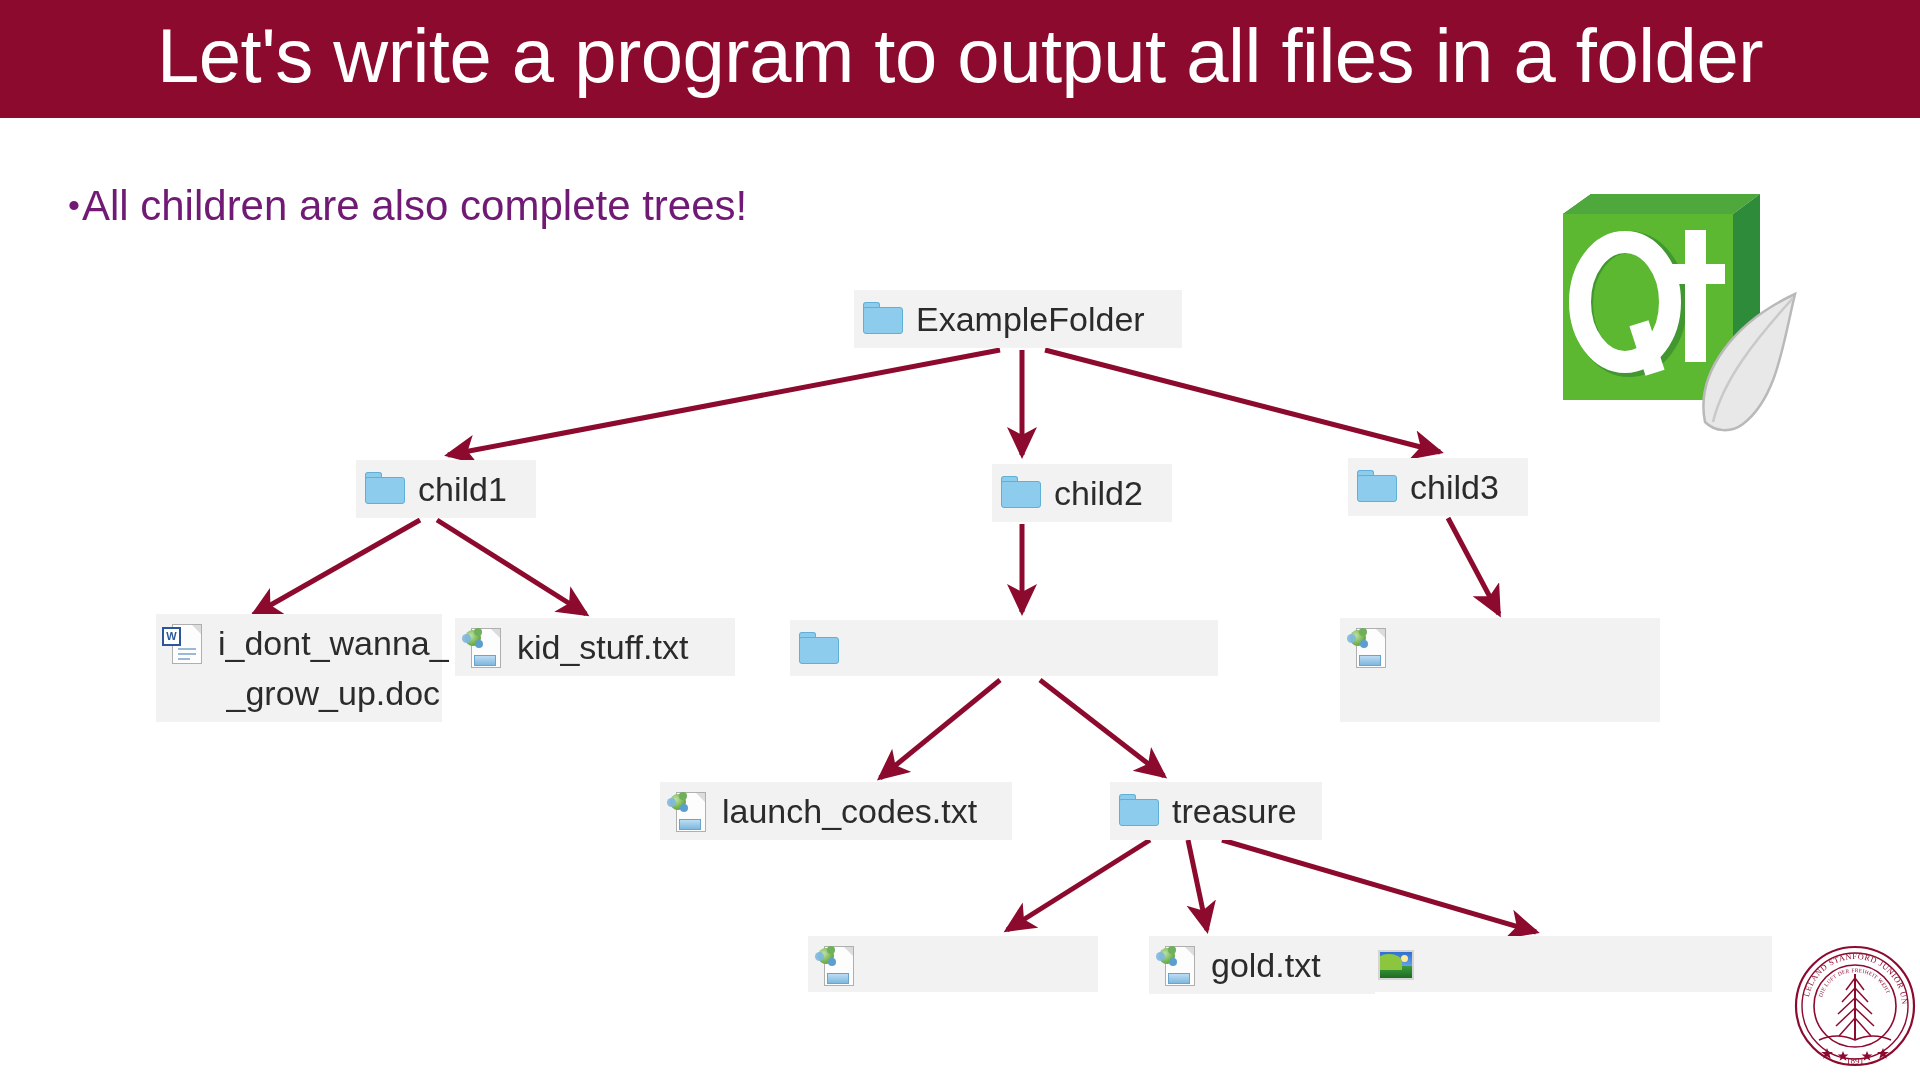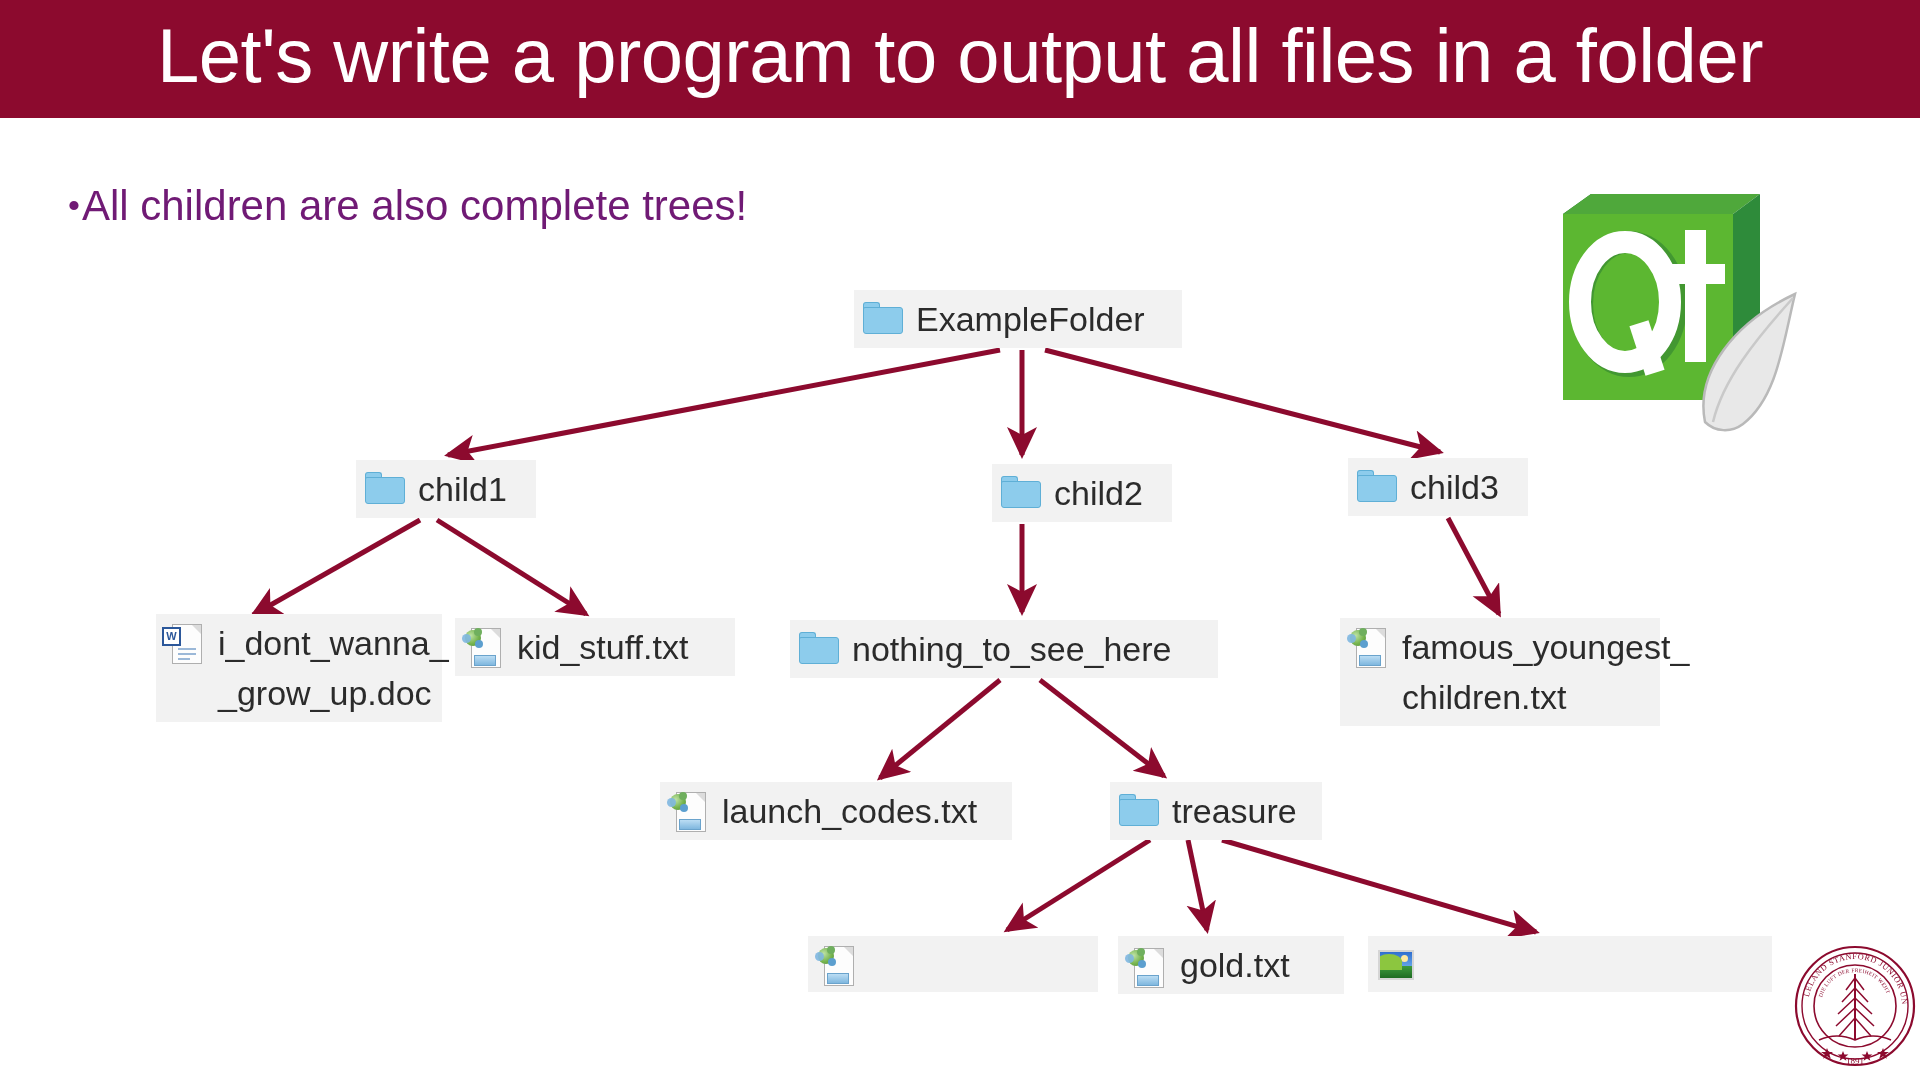--- a/index.html
+++ b/index.html
@@ -91,20 +91,21 @@
   .node-label {
     font-size: 34px;
     color: #2b2b2b;
     line-height: 50px;
     font-family: "Liberation Sans", sans-serif;
     padding-left: 10px;
   }
   .node.wrapnode .node-label {
     white-space: pre-line;
     line-height: 50px;
+    text-align: center;
   }
   .node-icon {
     flex: 0 0 auto;
     width: 46px;
     height: 46px;
     position: relative;
     margin-top: 2px;
   }
 
   
@@ -372,37 +373,34 @@
               <span class="b4"></span>
             </span>
           </span>
           <span class="node-label">kid_stuff.txt</span>
         </div>
         <div class="node" style="left: 790px; top: 620px; width: 428px; min-height: 56px;">
           <span class="node-icon ico-folder">
             <span class="ftab"></span>
             <span class="fbody"></span>
           </span>
-          <span class="node-label">nothing_to_see_here</span>
         </div>
         <div class="node wrapnode" style="left: 1340px; top: 618px; width: 320px; min-height: 104px;">
           <span class="node-icon ico-txt">
             <span class="sheet">
               <span class="sheet-fold"></span>
             </span>
             <span class="barbot"></span>
             <span class="blob">
               <span class="b1"></span>
               <span class="b2"></span>
               <span class="b3"></span>
               <span class="b4"></span>
             </span>
           </span>
-          <span class="node-label">famous_youngest_
-children.txt</span>
         </div>
         <div class="node" style="left: 660px; top: 782px; width: 352px; min-height: 56px;">
           <span class="node-icon ico-txt">
             <span class="sheet">
               <span class="sheet-fold"></span>
             </span>
             <span class="barbot"></span>
             <span class="blob">
               <span class="b1"></span>
               <span class="b2"></span>
@@ -426,21 +424,21 @@
             </span>
             <span class="barbot"></span>
             <span class="blob">
               <span class="b1"></span>
               <span class="b2"></span>
               <span class="b3"></span>
               <span class="b4"></span>
             </span>
           </span>
         </div>
-        <div class="node" style="left: 1118px; top: 936px; width: 226px; min-height: 56px; align-items: flex-end;">
+        <div class="node" style="left: 1149px; top: 936px; width: 226px; min-height: 56px;">
           <span class="node-icon ico-txt">
             <span class="sheet">
               <span class="sheet-fold"></span>
             </span>
             <span class="barbot"></span>
             <span class="blob">
               <span class="b1"></span>
               <span class="b2"></span>
               <span class="b3"></span>
               <span class="b4"></span>

